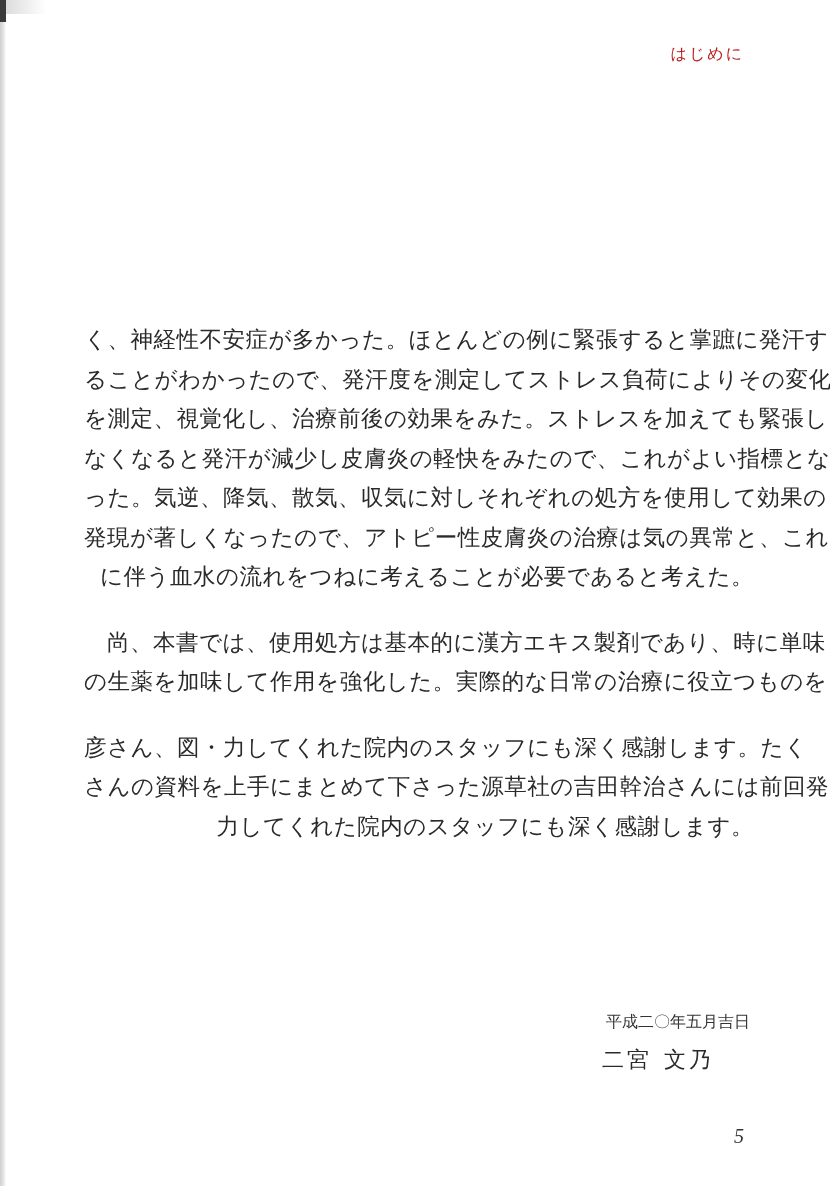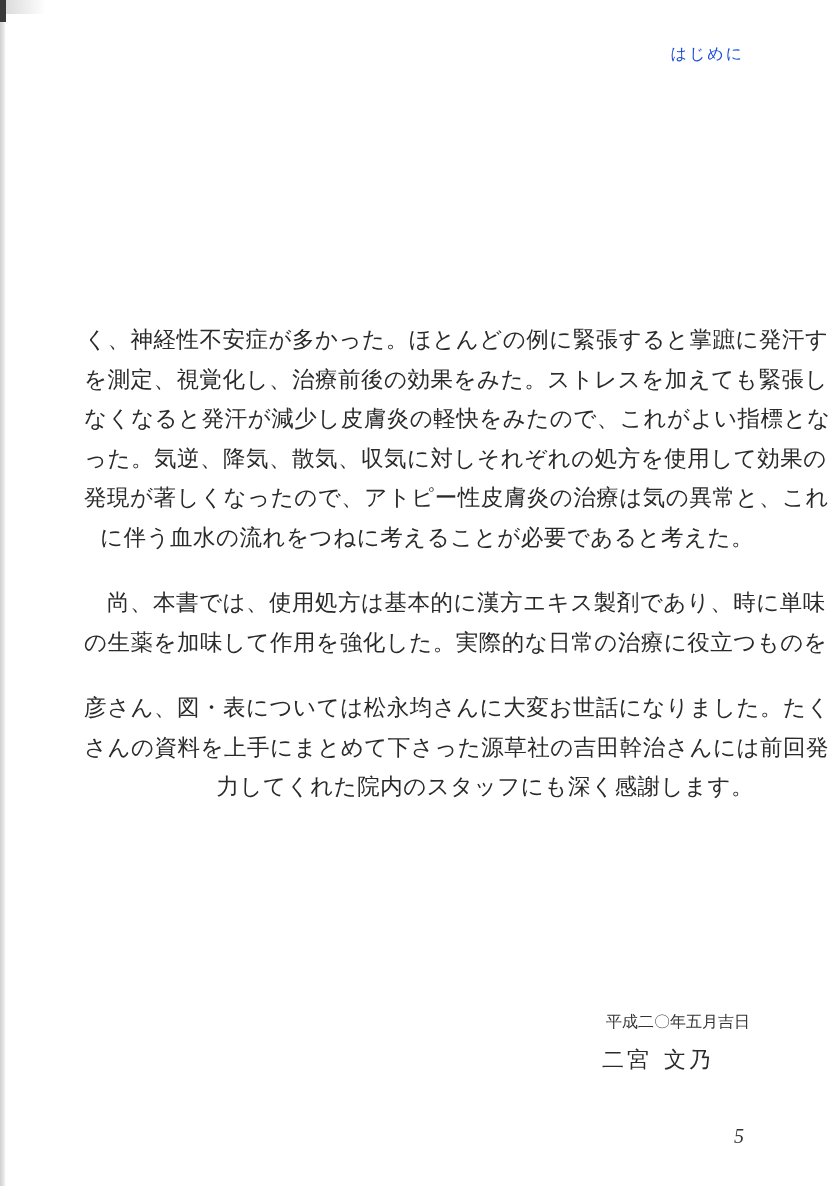--- a/index.html
+++ b/index.html
@@ -19,21 +19,21 @@
       position: absolute; left: 0; top: 0; width: 6px; height: 22px;
       background: #3a3a3a;
     }
     .page-edge-shade {
       position: absolute; left: 6px; top: 0; width: 40px; height: 14px;
       background: linear-gradient(to right, #dcdcdc, #ffffff);
     }
     .running-head {
       position: absolute; right: 86px; top: 44px;
       font-family: Liberation Mono, monospace;
-      font-size: 16px; letter-spacing: 2px; color: #1d4ed8;
+      font-size: 16px; letter-spacing: 2px; color: #b91c1c;
     }
     .body-text {
       position: absolute; left: 84px; top: 320px; width: 670px;
     }
     .para {
       margin: 0 0 26px 0;
     }
     .line {
       display: block;
       font-size: 22.5px;
@@ -62,32 +62,33 @@
 
 <div class="page-edge"></div>
 <div class="page-edge-top"></div>
 <div class="page-edge-shade"></div>
 
 <div class="running-head">はじめに</div>
 
 <div class="body-text">
   <p class="para">
     <span class="line">く、神経性不安症が多かった。ほとんどの例に緊張すると掌蹠に発汗す</span>
+    <span class="line">ることがわかったので、発汗度を測定してストレス負荷によりその変化</span>
     <span class="line">を測定、視覚化し、治療前後の効果をみた。ストレスを加えても緊張し</span>
     <span class="line">なくなると発汗が減少し皮膚炎の軽快をみたので、これがよい指標とな</span>
     <span class="line">った。気逆、降気、散気、収気に対しそれぞれの処方を使用して効果の</span>
     <span class="line">発現が著しくなったので、アトピー性皮膚炎の治療は気の異常と、これ</span>
     <span class="line">に伴う血水の流れをつねに考えることが必要であると考えた。</span>
   </p>
   <p class="para">
     <span class="line">　尚、本書では、使用処方は基本的に漢方エキス製剤であり、時に単味</span>
     <span class="line">の生薬を加味して作用を強化した。実際的な日常の治療に役立つものを</span>
   </p>
   <p class="para">
-    <span class="line">彦さん、図・表については松永均さんに大変お世話になりました。たく</span>
+    <span class="line">彦さん、図・力してくれた院内のスタッフにも深く感謝します。たく</span>
     <span class="line">さんの資料を上手にまとめて下さった源草社の吉田幹治さんには前回発</span>
     <span class="line">力してくれた院内のスタッフにも深く感謝します。</span>
   </p>
 </div>
 
 <div class="date-line">平成二〇年五月吉日</div>
 <div class="author">
   <span>二宮</span><span class="gap"></span><span>文乃</span>
 </div>
 

